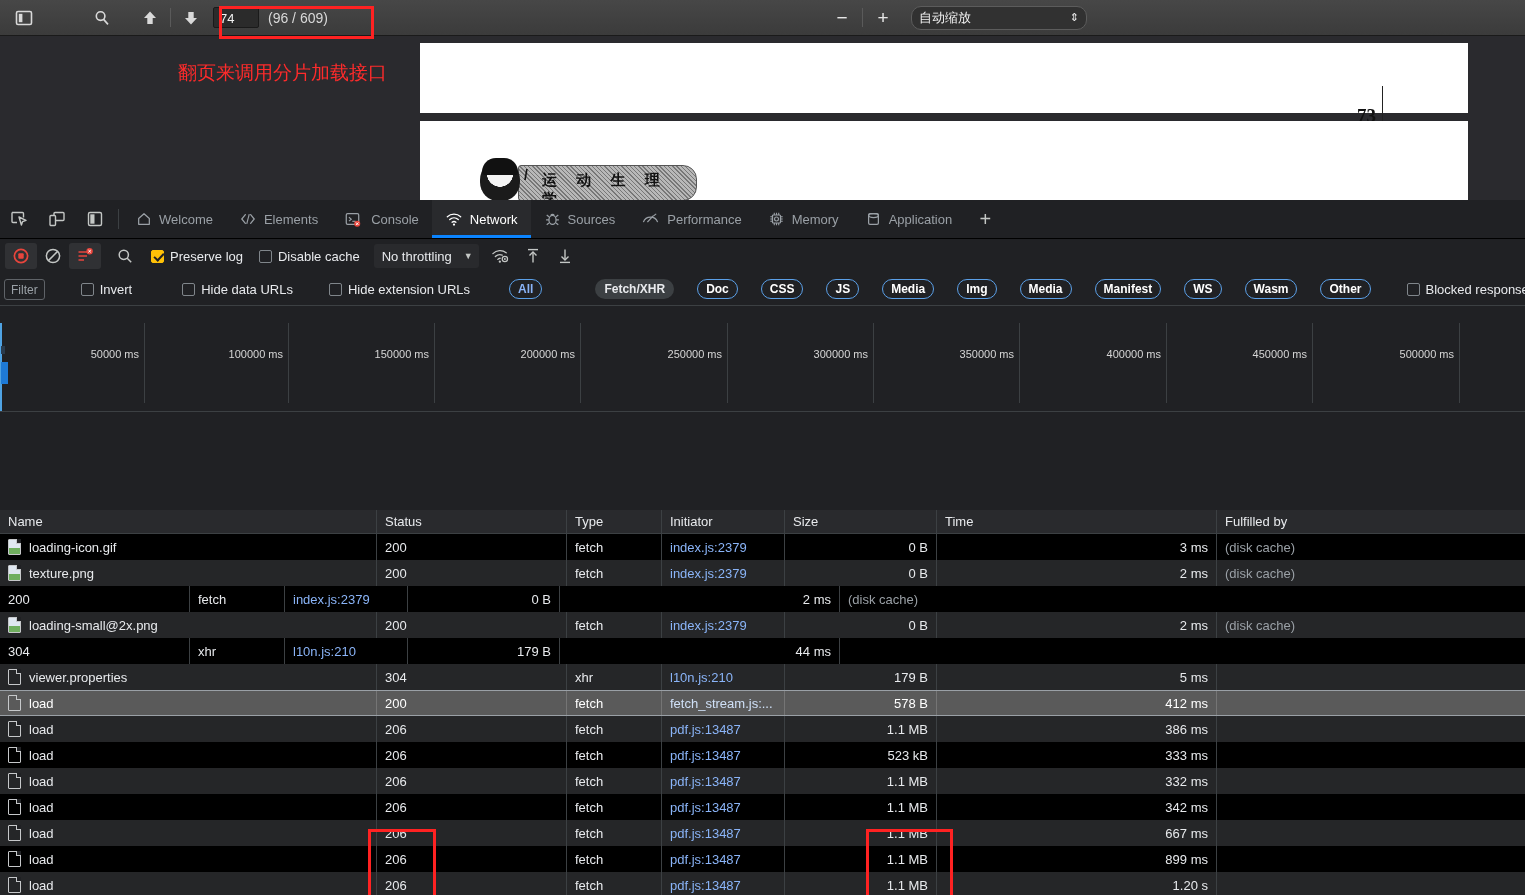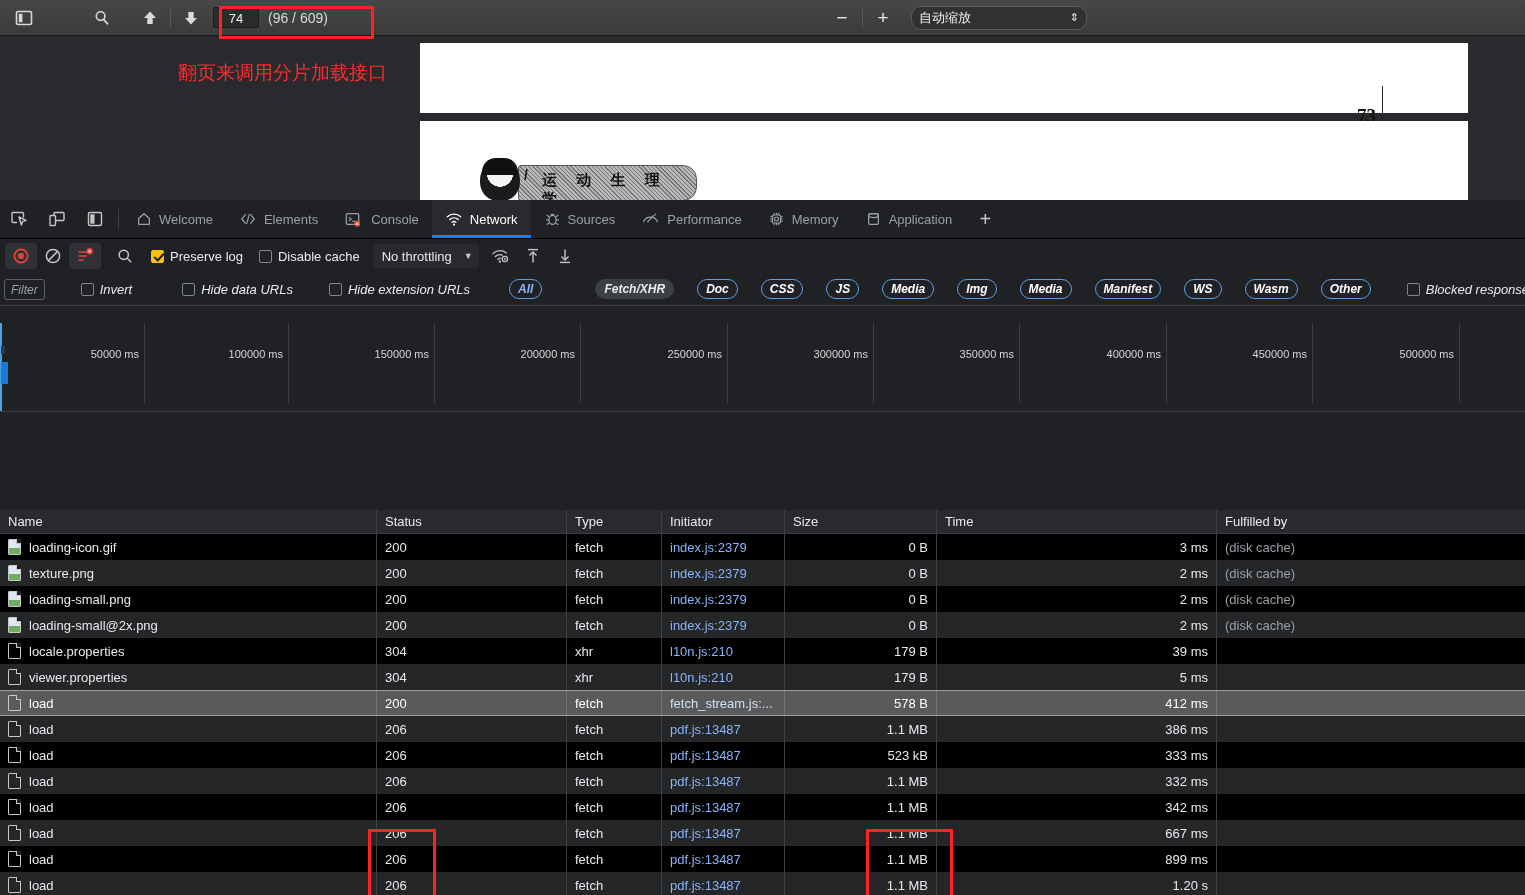--- a/index.html
+++ b/index.html
@@ -13,21 +13,21 @@
   
   #pdf-area{position:absolute;left:0;top:0;width:1525px;height:200px;background:#2a2a2e;overflow:hidden;}
   #pdf-toolbar{position:absolute;left:0;top:0;width:1525px;height:35px;
      background:linear-gradient(#474747,#3b3b3b);border-bottom:1px solid #1a1a1a;
      display:flex;align-items:center;}
   .tb-btn{width:32px;height:25px;display:flex;align-items:center;justify-content:center;
      color:#d9d9d9;cursor:pointer;}
   .tb-sep{width:1px;height:19px;background:#5a5a5a;margin:0 4px;}
   #pagenum-wrap{display:flex;align-items:center;gap:9px;}
   #pagenum-input{width:46px;height:21px;background:#2b2b2b;border:1px solid #1a1a1a;
-     border-radius:2px;color:#f2f2f2;text-align:center;font-size:13px;padding:0 6px;
+     border-radius:2px;color:#f2f2f2;text-align:left;font-size:13px;padding:0 6px;
      box-sizing:border-box;line-height:21px;}
   #pagecount{color:#d9d9d9;font-size:14px;white-space:nowrap;}
   #redbox-page{position:absolute;left:219px;top:6px;width:155px;height:33px;
      border:3px solid #f22;box-sizing:border-box;pointer-events:none;}
   #zoom-controls{position:absolute;left:826px;top:5px;display:flex;align-items:center;gap:0px;}
   .zoom-btn{width:32px;height:25px;display:flex;align-items:center;justify-content:center;
      color:#e6e6e6;font-size:19px;cursor:pointer;line-height:1;}
   #scaleSelect{margin-left:12px;width:176px;height:24px;background:#313131;
      border:1px solid #5c5c5c;border-radius:10px;color:#f0f0f0;font-size:13px;
      display:flex;align-items:center;padding:0 7px;box-sizing:border-box;cursor:pointer;
@@ -79,21 +79,21 @@
      display:inline-block;background:transparent;}
   .cbox.checked{background:#ffc107;border-color:#ffc107;position:relative;}
   .cbox.checked::after{content:"";position:absolute;left:4px;top:0px;width:4px;height:8px;
      border:solid #202124;border-width:0 2px 2px 0;transform:rotate(43deg);}
   #throttle{margin-left:14px;background:#292a2d;border-radius:3px;height:24px;display:flex;align-items:center;
      padding:0 6px 0 8px;gap:12px;color:#e8eaed;font-size:13px;cursor:pointer;}
   .caret{font-size:9px;color:#c4c7c5;}
 
   
   #dt-filter{height:32px;display:flex;align-items:center;gap:16px;padding:0 4px;background:#202124;
-     border-bottom:1px solid #3c4043;font-style:italic;}
+     border-bottom:1px solid #3c4043;}
   #filter-input{width:200px;height:21px;background:#202124;border:1px solid #5f6368;border-radius:3px;
      color:#9aa0a6;font-size:12px;padding:0 6px;box-sizing:border-box;line-height:20px;}
   .chip{border:1px solid #5ba0e8;color:#ffffff;border-radius:11px;padding:2px 8px;font-size:12px;
      margin-left:7px;cursor:pointer;white-space:nowrap;font-weight:bold;}
   .chip.all{color:#8ab4f8;}
   .chip.sel{background:#3c4043;border-color:transparent;color:#e8eaed;}
   .fsep{width:1px;height:16px;background:#3c4043;margin:0 7px;}
 
   
   #overview{position:relative;height:105px;background:#202124;border-bottom:1px solid #3c4043;overflow:hidden;}
@@ -493,24 +493,20 @@
             <span>0 B</span>
           </div>
           <div class="cell c-time">
             <span>2 ms</span>
           </div>
           <div class="cell c-ful">
             <span class="muted">(disk cache)</span>
           </div>
         </div>
         <div class="row even">
-          <div class="cell c-name">
-            <span class="fileicon img"></span>
-            <span>loading-small.png</span>
-          </div>
           <div class="cell c-status">
             <span>200</span>
           </div>
           <div class="cell c-type">
             <span>fetch</span>
           </div>
           <div class="cell c-init">
             <span class="link">index.js:2379</span>
           </div>
           <div class="cell c-size">
@@ -541,38 +537,34 @@
             <span>0 B</span>
           </div>
           <div class="cell c-time">
             <span>2 ms</span>
           </div>
           <div class="cell c-ful">
             <span class="muted">(disk cache)</span>
           </div>
         </div>
         <div class="row even">
-          <div class="cell c-name">
-            <span class="fileicon"></span>
-            <span>locale.properties</span>
-          </div>
           <div class="cell c-status">
             <span>304</span>
           </div>
           <div class="cell c-type">
             <span>xhr</span>
           </div>
           <div class="cell c-init">
             <span class="link">l10n.js:210</span>
           </div>
           <div class="cell c-size">
             <span>179 B</span>
           </div>
           <div class="cell c-time">
-            <span>39 ms</span>
+            <span>44 ms</span>
           </div>
           <div class="cell c-ful">
             <span></span>
           </div>
         </div>
         <div class="row odd">
           <div class="cell c-name">
             <span class="fileicon"></span>
             <span>viewer.properties</span>
           </div>

